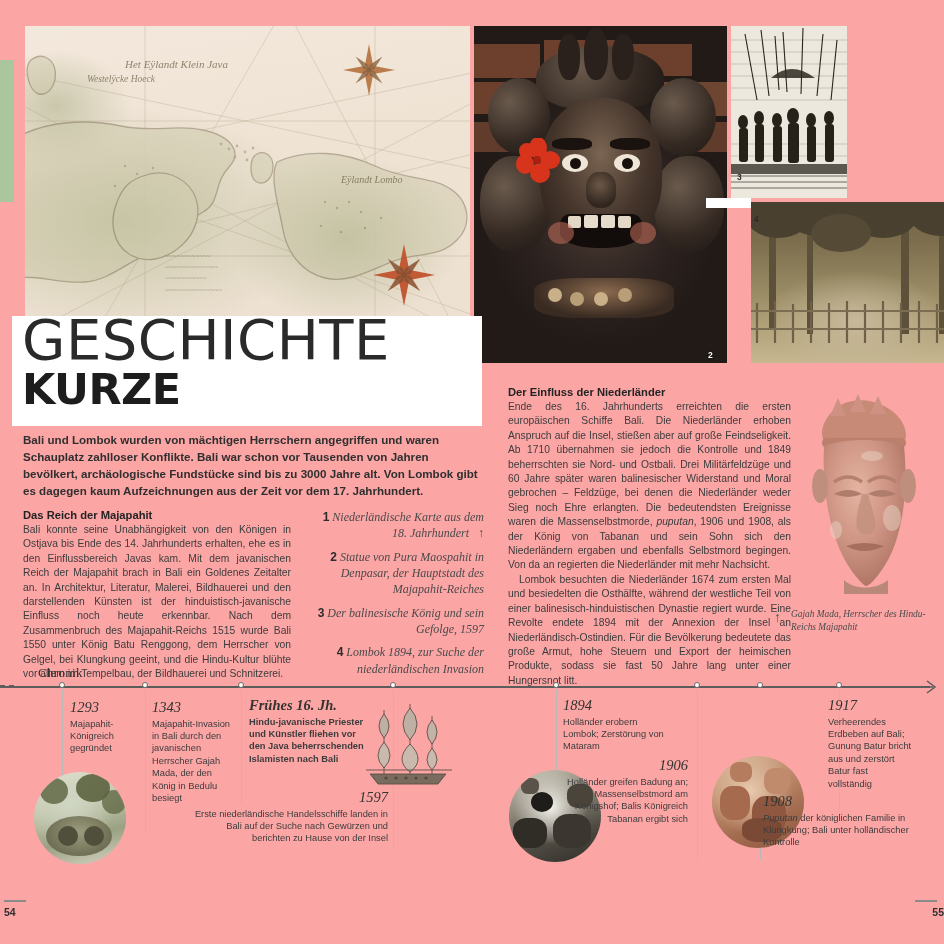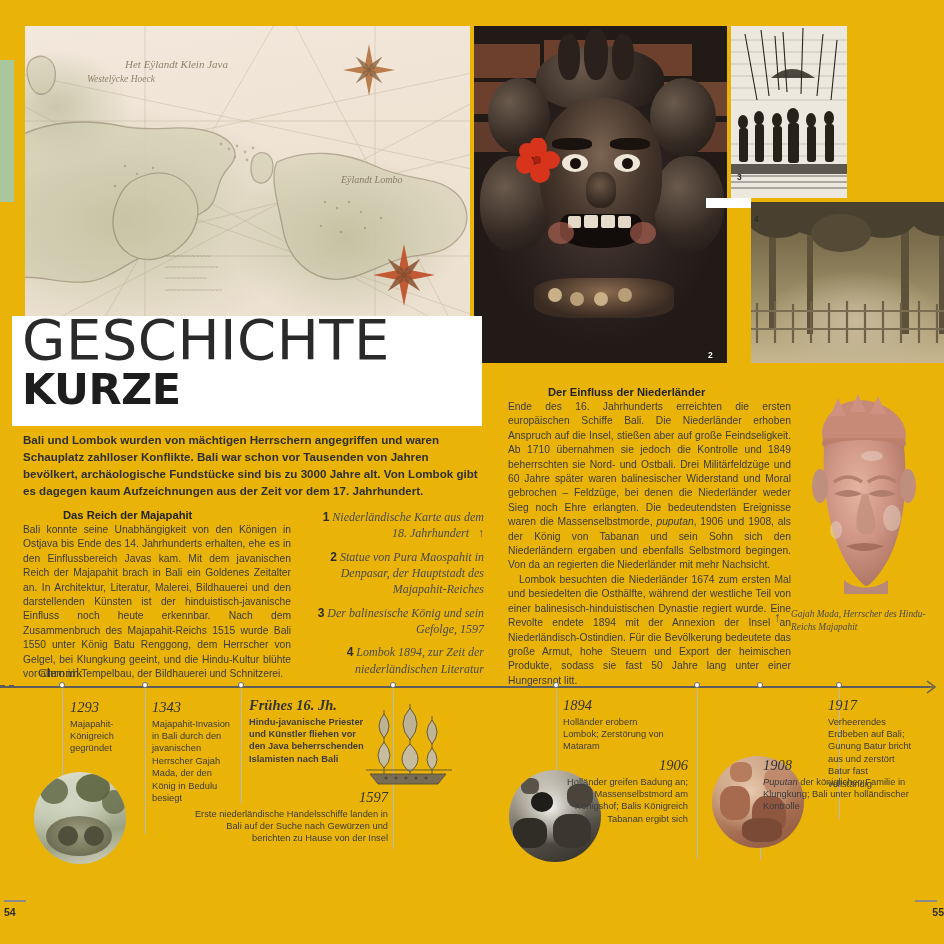--- a/index.html
+++ b/index.html
@@ -7,21 +7,21 @@
   body {
     width:944px; height:944px;
     background:#ffffff;
     font-family:"Liberation Sans", sans-serif;
     color:#3a3a3a;
     overflow:hidden;
     position:relative;
   }
 
   
-  #spread { position:absolute; inset:0; background:#eab308; }
+  #spread { position:absolute; inset:0; background:#fca5a5; }
 
   
   #side-tab {
     position:absolute; left:0; top:60px; width:14px; height:142px;
     background:#a9c69c;
   }
 
   
   #imgstrip { position:absolute; left:25px; top:26px; right:0; height:337px; }
   .photo { position:absolute; top:0; overflow:hidden; }
@@ -82,21 +82,21 @@
     font-size:56px; letter-spacing:.5px; line-height:1.0; color:#2a2a2a;
     margin-top:-4px; }
 
   
   #standfirst {
     position:absolute; left:23px; top:432px; width:462px;
     font-size:11.6px; font-weight:700; line-height:1.46; color:#2f2f2f;
   }
 
   
-  .col-head { font-size:11.2px; font-weight:700; color:#232323; margin-bottom:2px;margin-left:40px; }
+  .col-head { font-size:11.2px; font-weight:700; color:#232323; margin-bottom:2px; }
   .col-body { font-size:10.3px; line-height:1.40; color:#3c3c3c; text-align:justify; }
   .col-body .ital { font-style:italic; }
 
   #col-left { position:absolute; left:23px; top:509px; width:268px; }
   #col-right { position:absolute; left:508px; top:386px; width:283px; }
   #col-right .p2 { text-indent:11px; margin-top:0; }
 
   
   #captions { position:absolute; left:312px; top:509px; width:172px;
     font-family:"Liberation Serif", serif; font-style:italic;
@@ -442,21 +442,21 @@
     <div class="cap">
       <span class="num">2</span>
       <span>Statue von Pura Maospahit in Denpasar, der Hauptstadt des Majapahit-Reiches</span>
     </div>
     <div class="cap">
       <span class="num">3</span>
       <span>Der balinesische König und sein Gefolge, 1597</span>
     </div>
     <div class="cap">
       <span class="num">4</span>
-      <span>Lombok 1894, zur Zeit der niederländischen Literatur</span>
+      <span>Lombok 1894, zur Suche der niederländischen Invasion</span>
     </div>
   </div>
 
   <div id="col-right">
     <div class="col-head">Der Einfluss der Niederländer</div>
     <div class="col-body"><span>Ende des 16. Jahrhunderts erreichten die ersten europäischen Schiffe Bali. Die Niederländer erhoben Anspruch auf die Insel, stießen aber auf große Feindseligkeit. Ab 1710 übernahmen sie jedoch die Kontrolle und 1849 beherrschten sie Nord- und Ostbali. Drei Militärfeldzüge und 60 Jahre später waren balinesischer Widerstand und Moral gebrochen – Feldzüge, bei denen die Niederländer weder Sieg noch Ehre erlangten. Die bedeutendsten Ereignisse waren die Massenselbstmorde, </span><span class="ital">puputan</span><span>, 1906 und 1908, als der König von Tabanan und sein Sohn sich den Niederländern ergaben und ebenfalls Selbstmord begingen. Von da an regierten die Niederländer mit mehr Nachsicht.</span></div>
     <div class="col-body p2">Lombok besuchten die Niederländer 1674 zum ersten Mal und besiedelten die Osthälfte, während der westliche Teil von einer balinesisch-hinduistischen Dynastie regiert wurde. Eine Revolte endete 1894 mit der Annexion der Insel an Niederländisch-Ostindien. Für die Bevölkerung bedeutete das große Armut, hohe Steuern und Export der heimischen Produkte, sodass sie fast 50 Jahre lang unter einer Hungersnot litt.</div>
   </div>
 
   <div id="head-photo">
@@ -602,21 +602,21 @@
   <div class="ev" style="left:563px; top:698px; width:104px;">
     <div class="yr">1894</div>
     <div class="tx">Holländer erobern Lombok; Zerstörung von Mataram</div>
   </div>
 
   <div class="ev right" style="left:560px; top:758px; width:128px;">
     <div class="yr">1906</div>
     <div class="tx">Holländer greifen Badung an; Massenselbstmord am Königshof; Balis Königreich Tabanan ergibt sich</div>
   </div>
 
-  <div class="ev" style="left:763px; top:758px; width:165px;">
+  <div class="ev" style="left:763px; top:794px; width:165px;">
     <div class="yr">1908</div>
     <div class="tx"><span class="ital">Puputan</span><span> der königlichen Familie in Klungkung; Bali unter holländischer Kontrolle</span></div>
   </div>
 
   <div class="ev" style="left:828px; top:698px; width:86px;">
     <div class="yr">1917</div>
     <div class="tx">Verheerendes Erdbeben auf Bali; Gunung Batur bricht aus und zerstört Batur fast vollständig</div>
   </div>
 
   <div class="folio-rule" id="folio-l-rule"></div>

